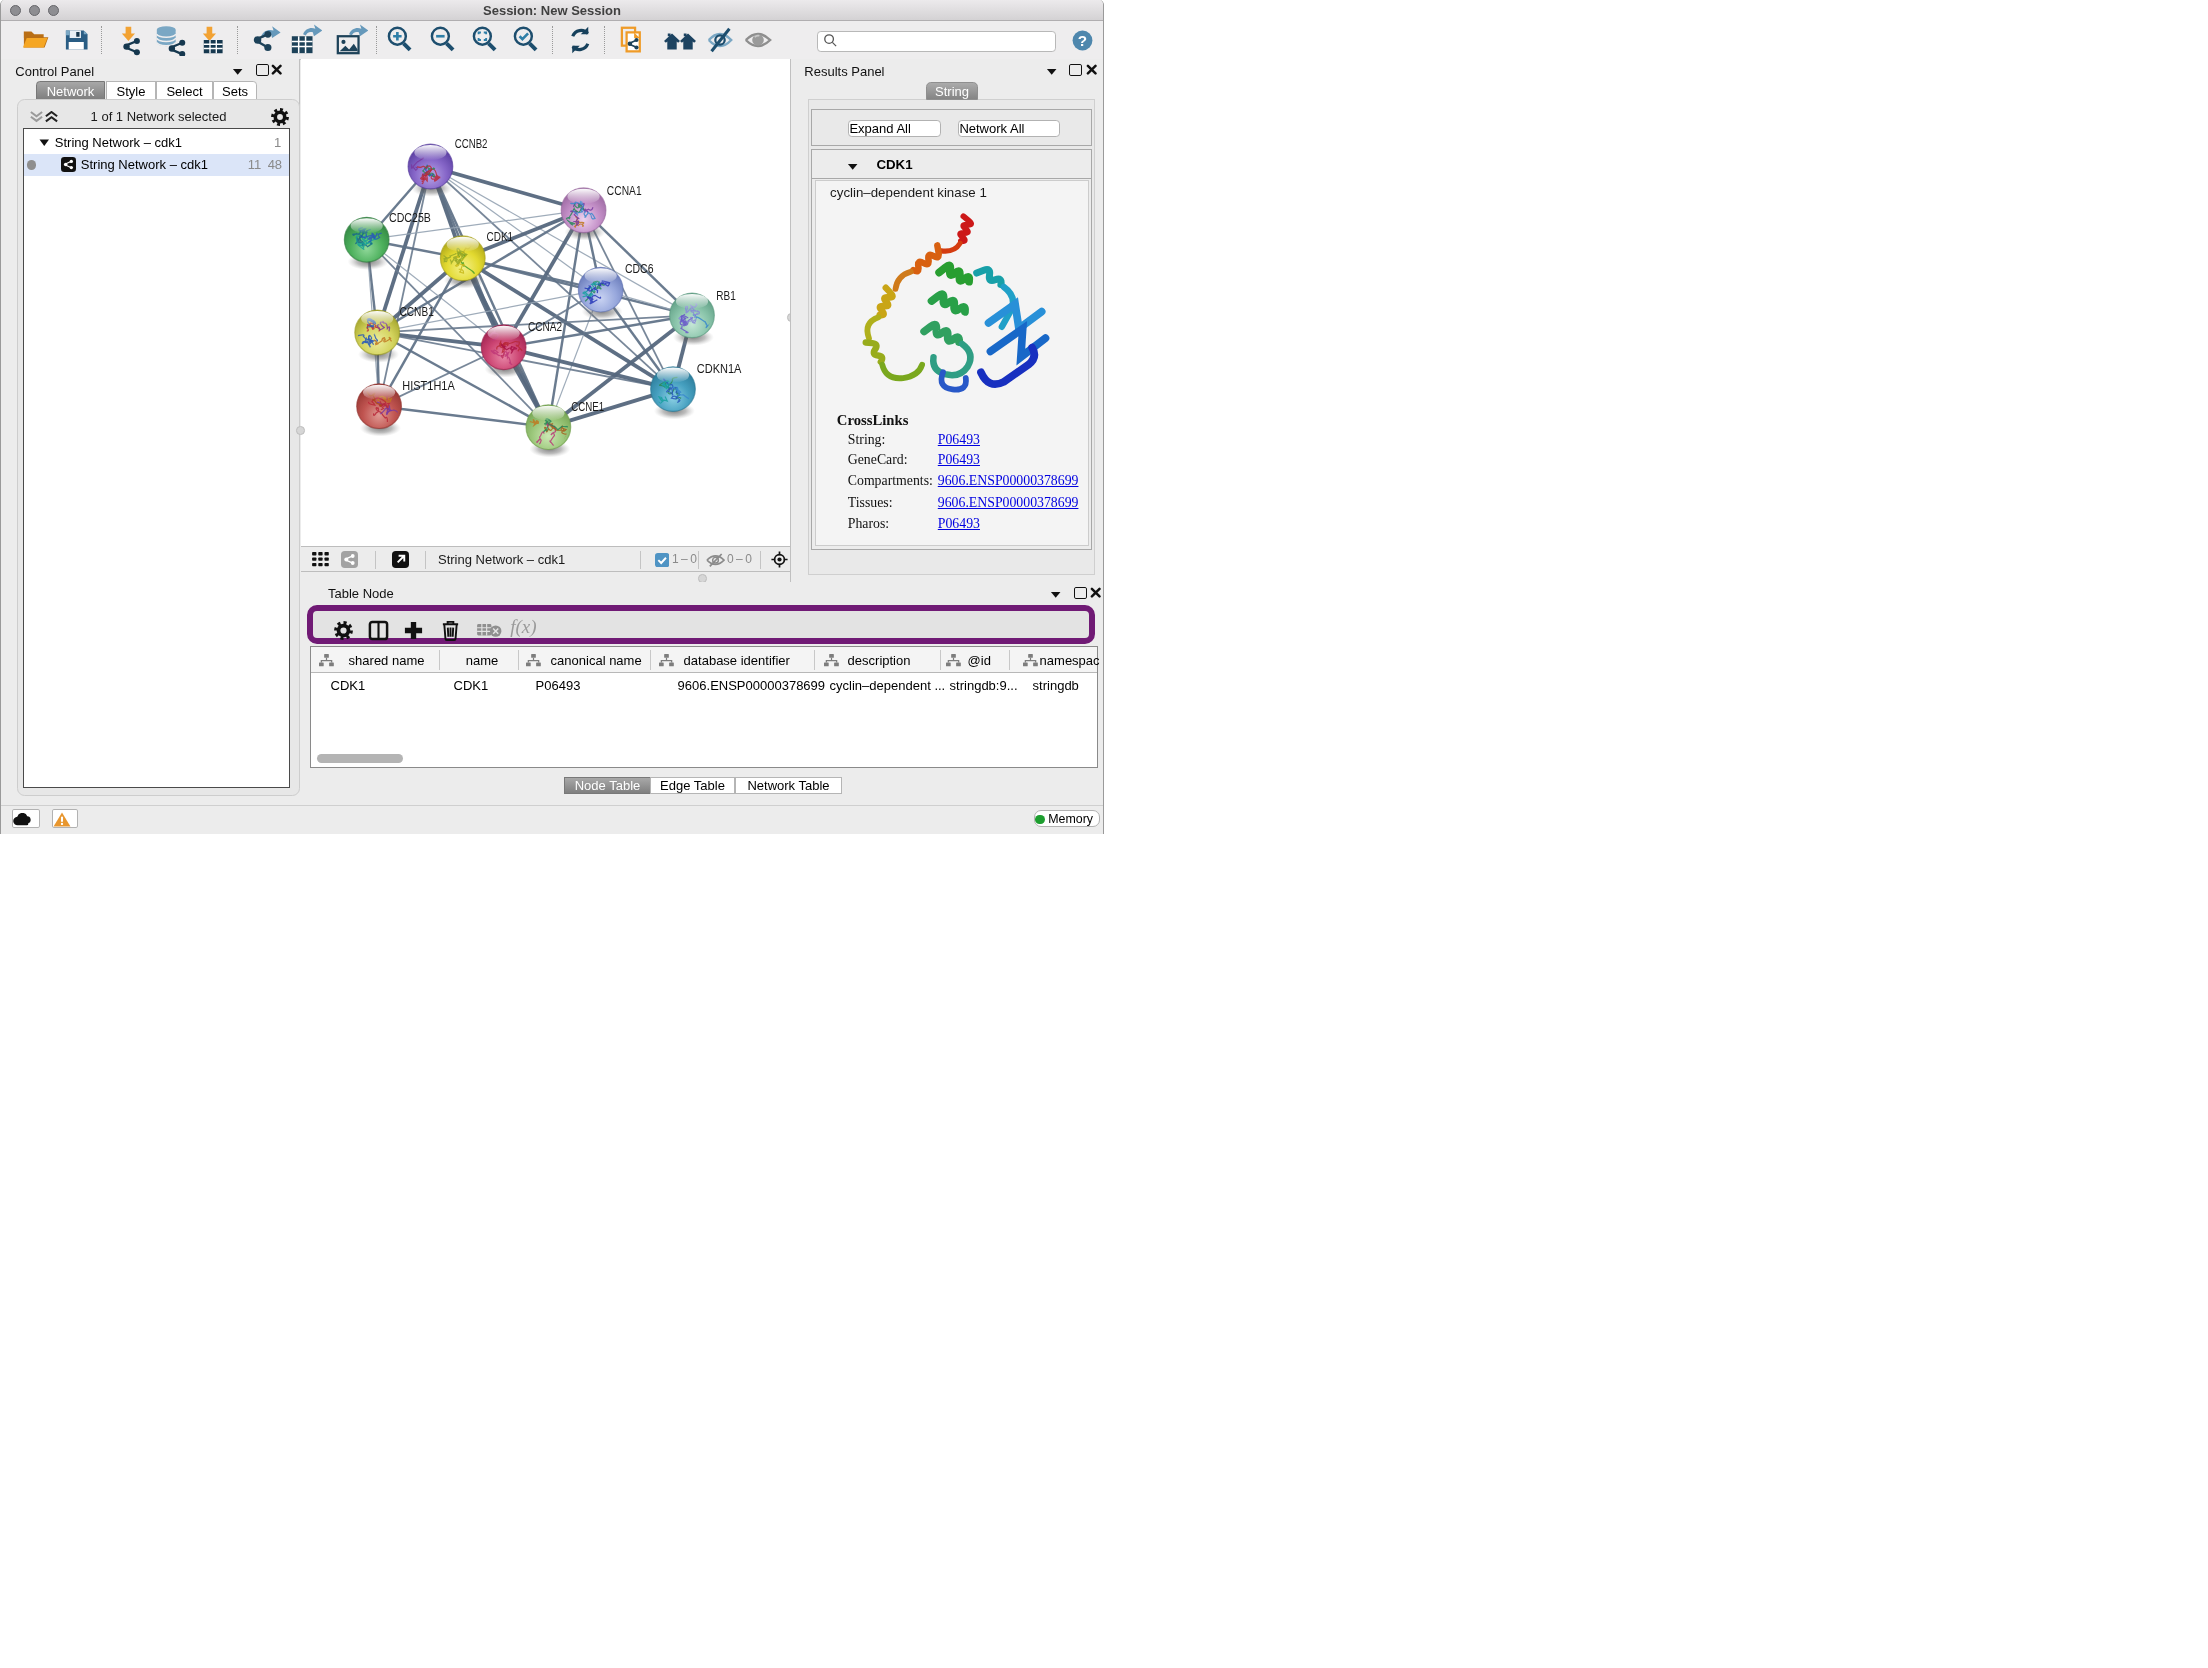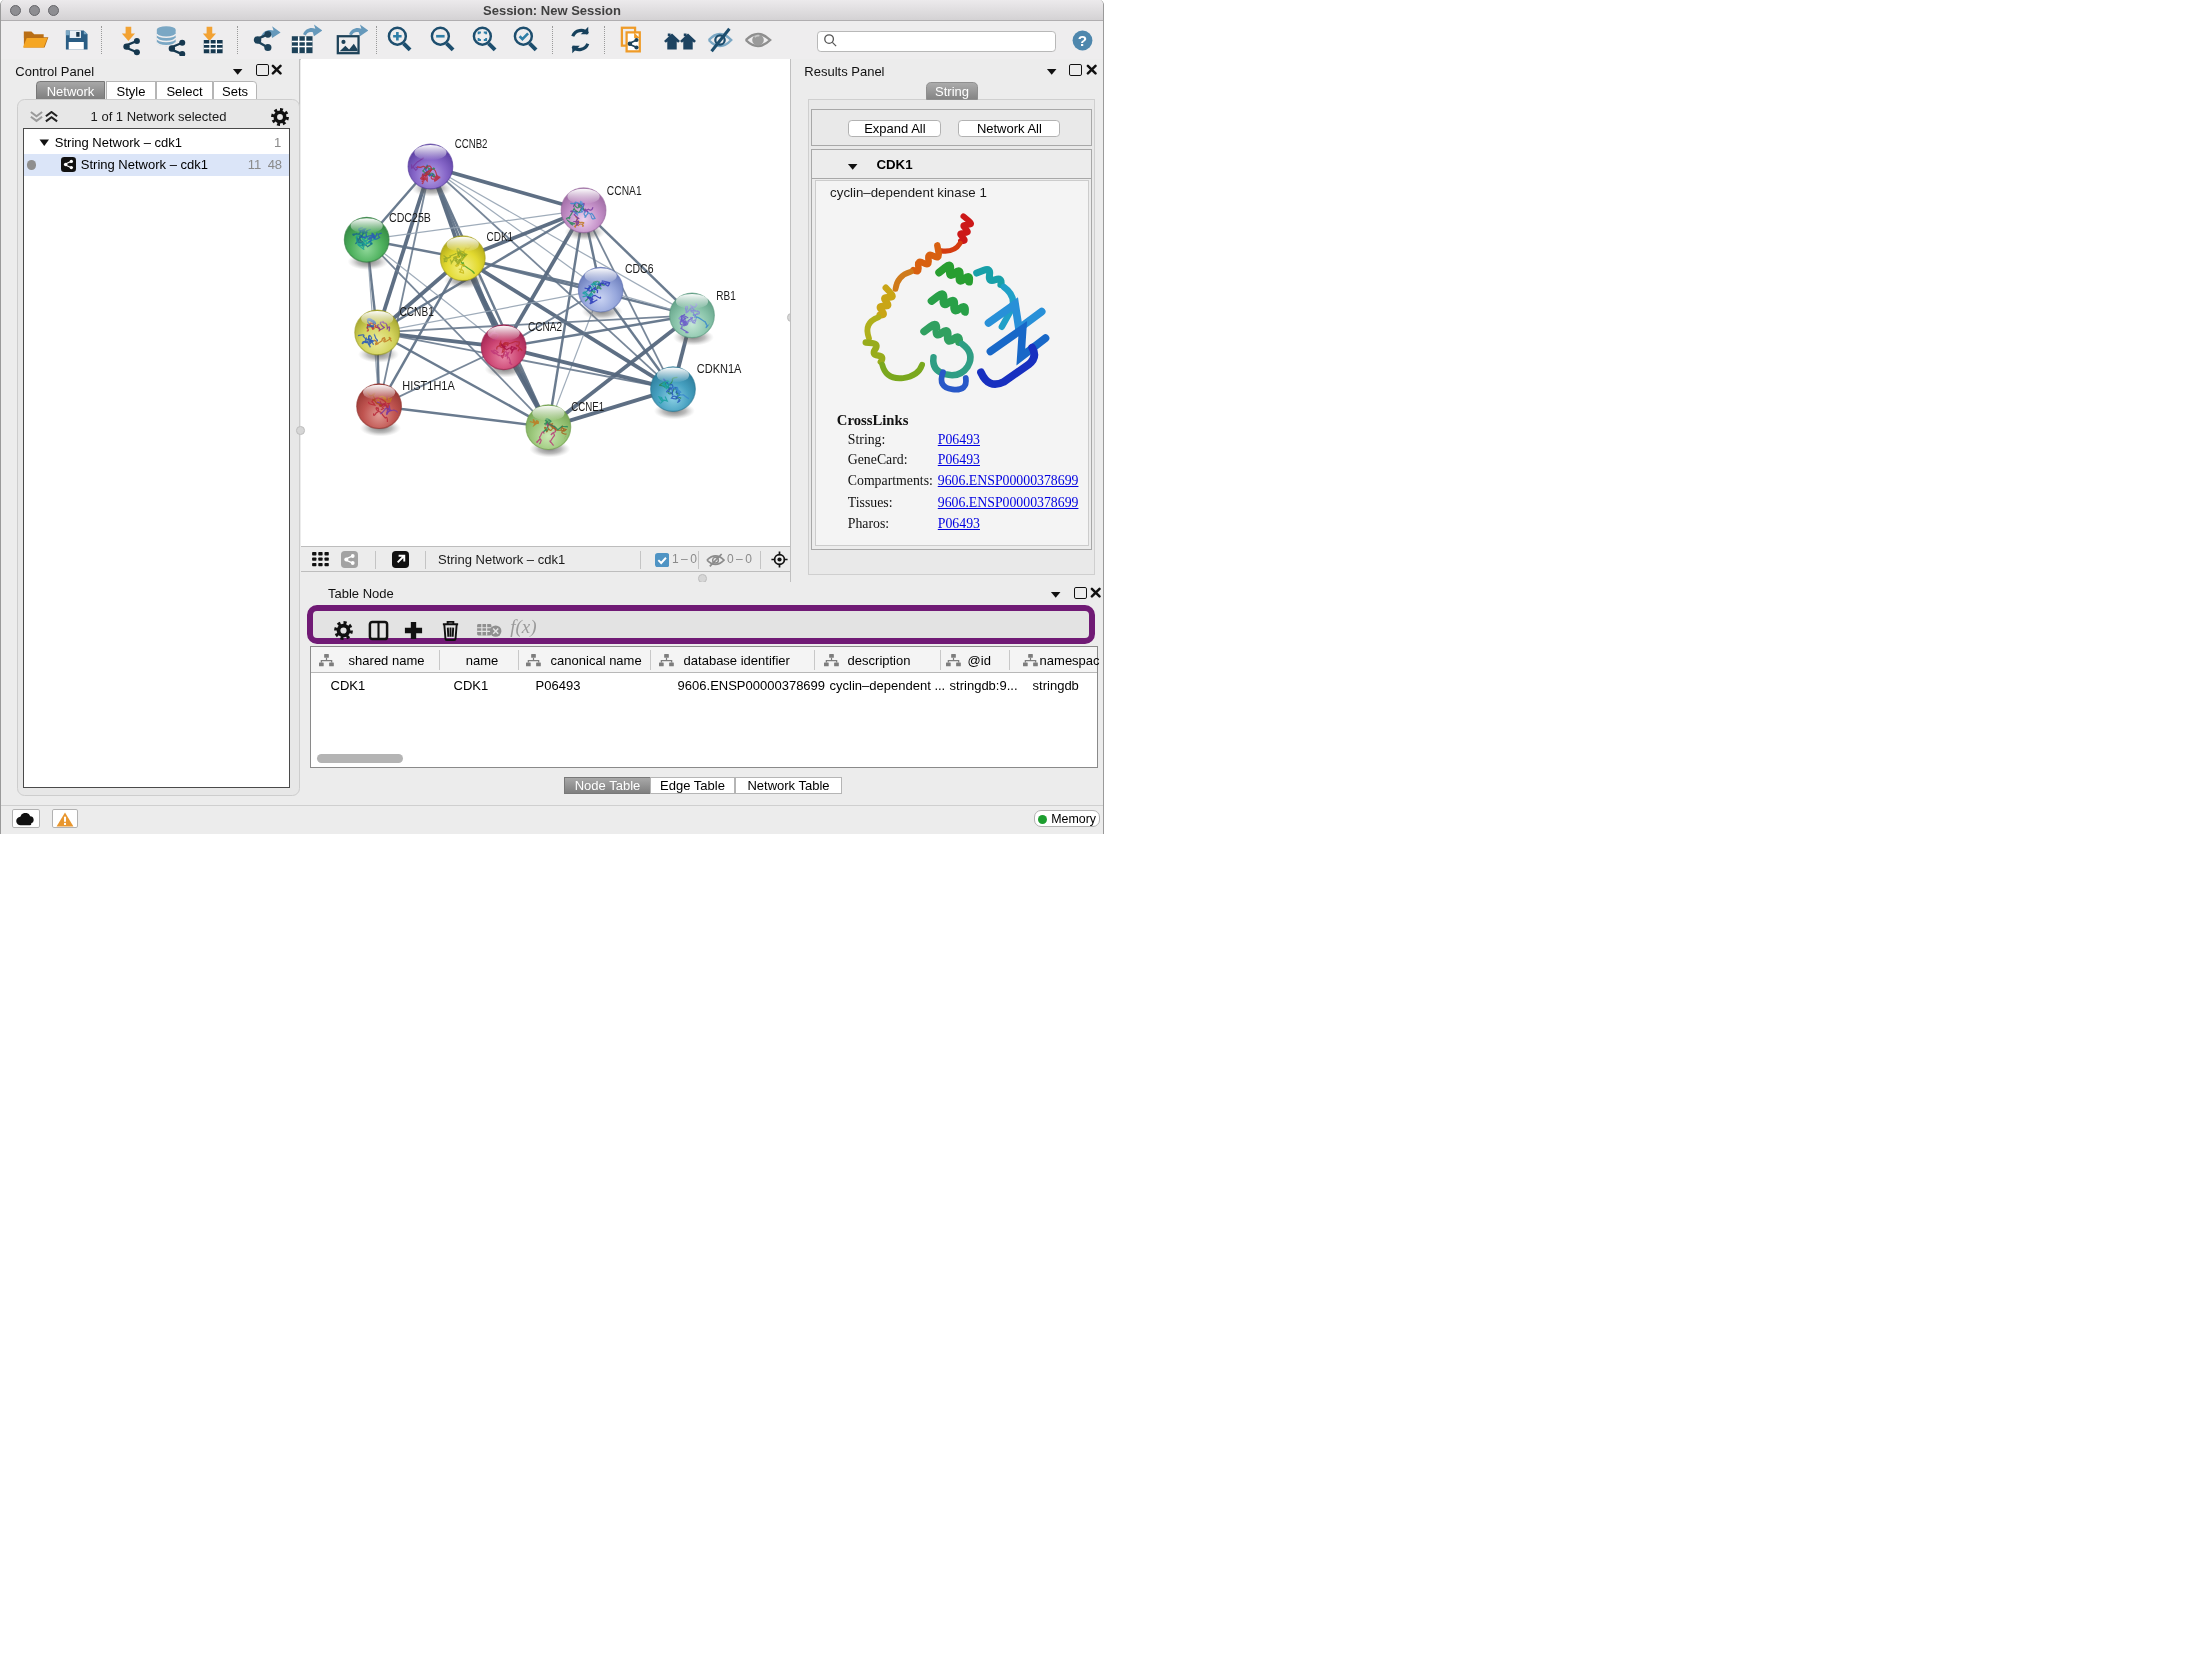--- a/index.html
+++ b/index.html
@@ -21,21 +21,21 @@
 #rpanel{position:absolute;left:789px;top:59px;width:315px;height:523px;background:#ececec;border-left:1px solid #c0c0c0;box-sizing:border-box}
 #canvas{position:absolute;left:300px;top:59px;width:490px;height:487px;background:#ffffff}
 #cstatus{position:absolute;left:300px;top:546px;width:490px;height:26px;background:#ececec;border-top:1px solid #bdbdbd;border-bottom:1px solid #bdbdbd;box-sizing:border-box}
 #tpanel{position:absolute;left:300px;top:582px;width:805px;height:223px;background:#ececec}
 #footer{position:absolute;left:0;top:805px;width:1104px;height:29.5px;background:#ececec;border-top:1px solid #cfcfcf}
 .vsep{position:absolute;top:3.8px;width:0;height:18px;border-left:1px solid #c4c4c4}
 
 .tab{position:absolute;box-sizing:border-box;font-size:13px;text-align:center;background:#fff;border:1px solid #b5b5b5;color:#000}
 .tabsel{background:linear-gradient(#a8a8a8,#7f7f7f);color:#fff;border:1px solid #787878}
 
-.btn{position:absolute;box-sizing:border-box;background:#fff;border:1px solid #b2b2b2;border-radius:3.8px;font-size:13px;text-align:center;color:#000}
+.btn{position:absolute;box-sizing:border-box;background:#fff;border:1px solid #b2b2b2;border-radius:3.8px;font-size:13px;text-align:left;color:#000}
 a.lnk{color:#0000e0;text-decoration:underline}
 .serif{font-family:"Liberation Serif",serif}
 </style>
 </head>
 <body>
 <div id="win">
   <div id="titlebar">
     <div class="tl" style="left:8.6px"></div>
     <div class="tl" style="left:27.6px"></div>
     <div class="tl" style="left:47px"></div>

